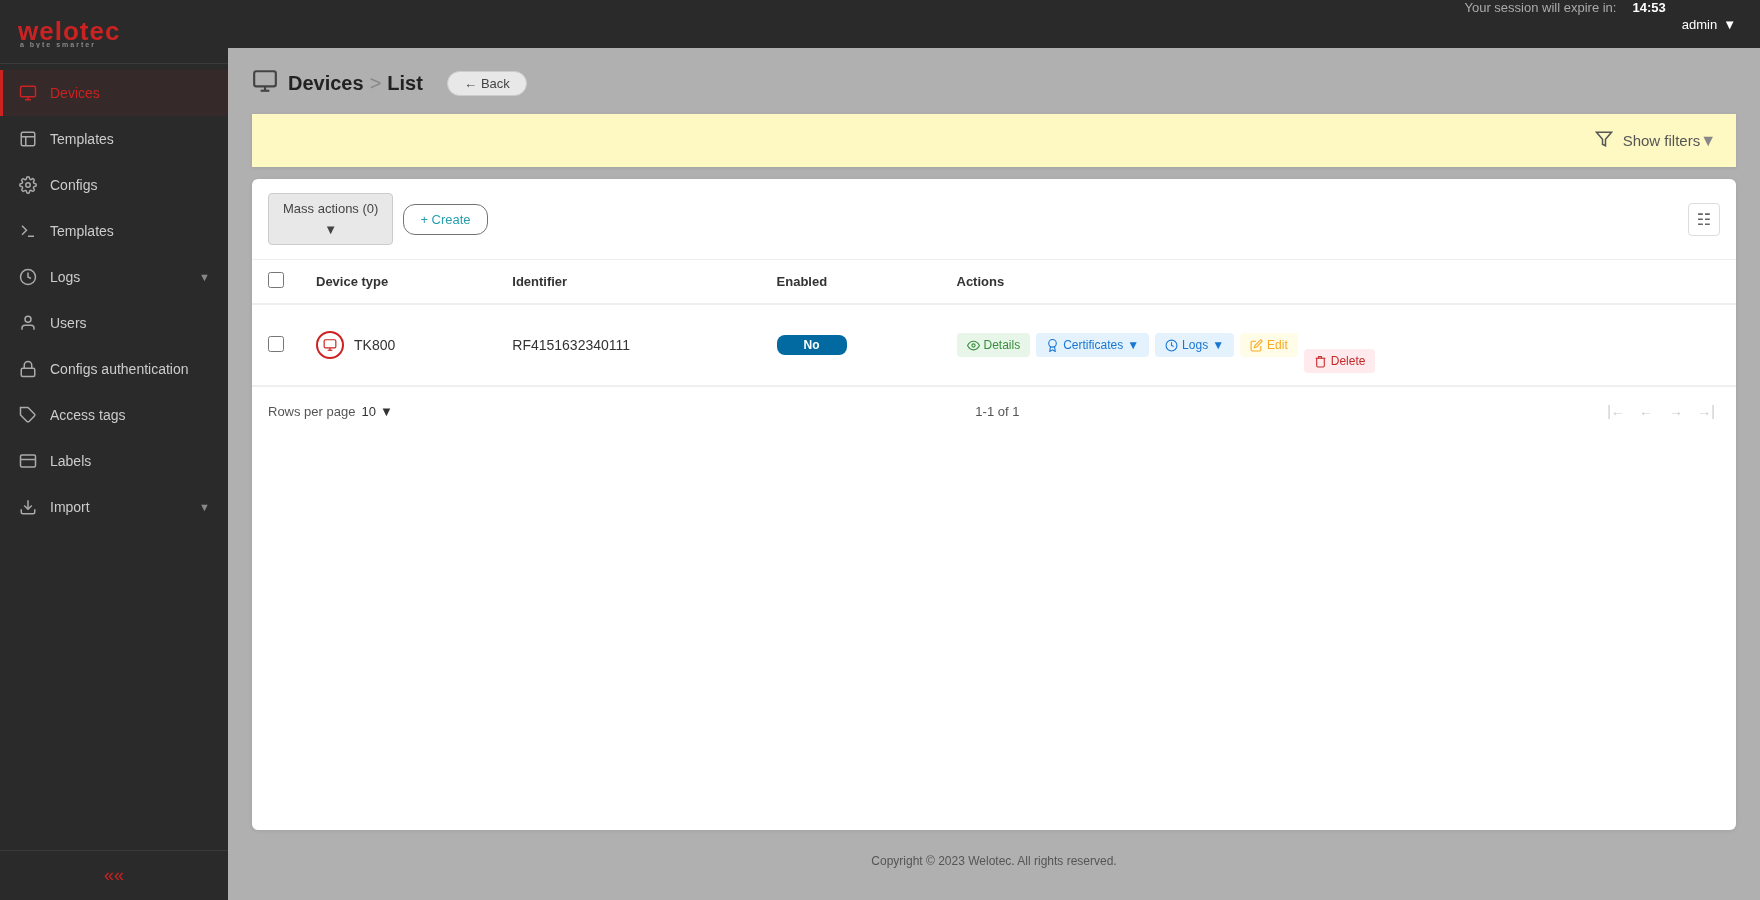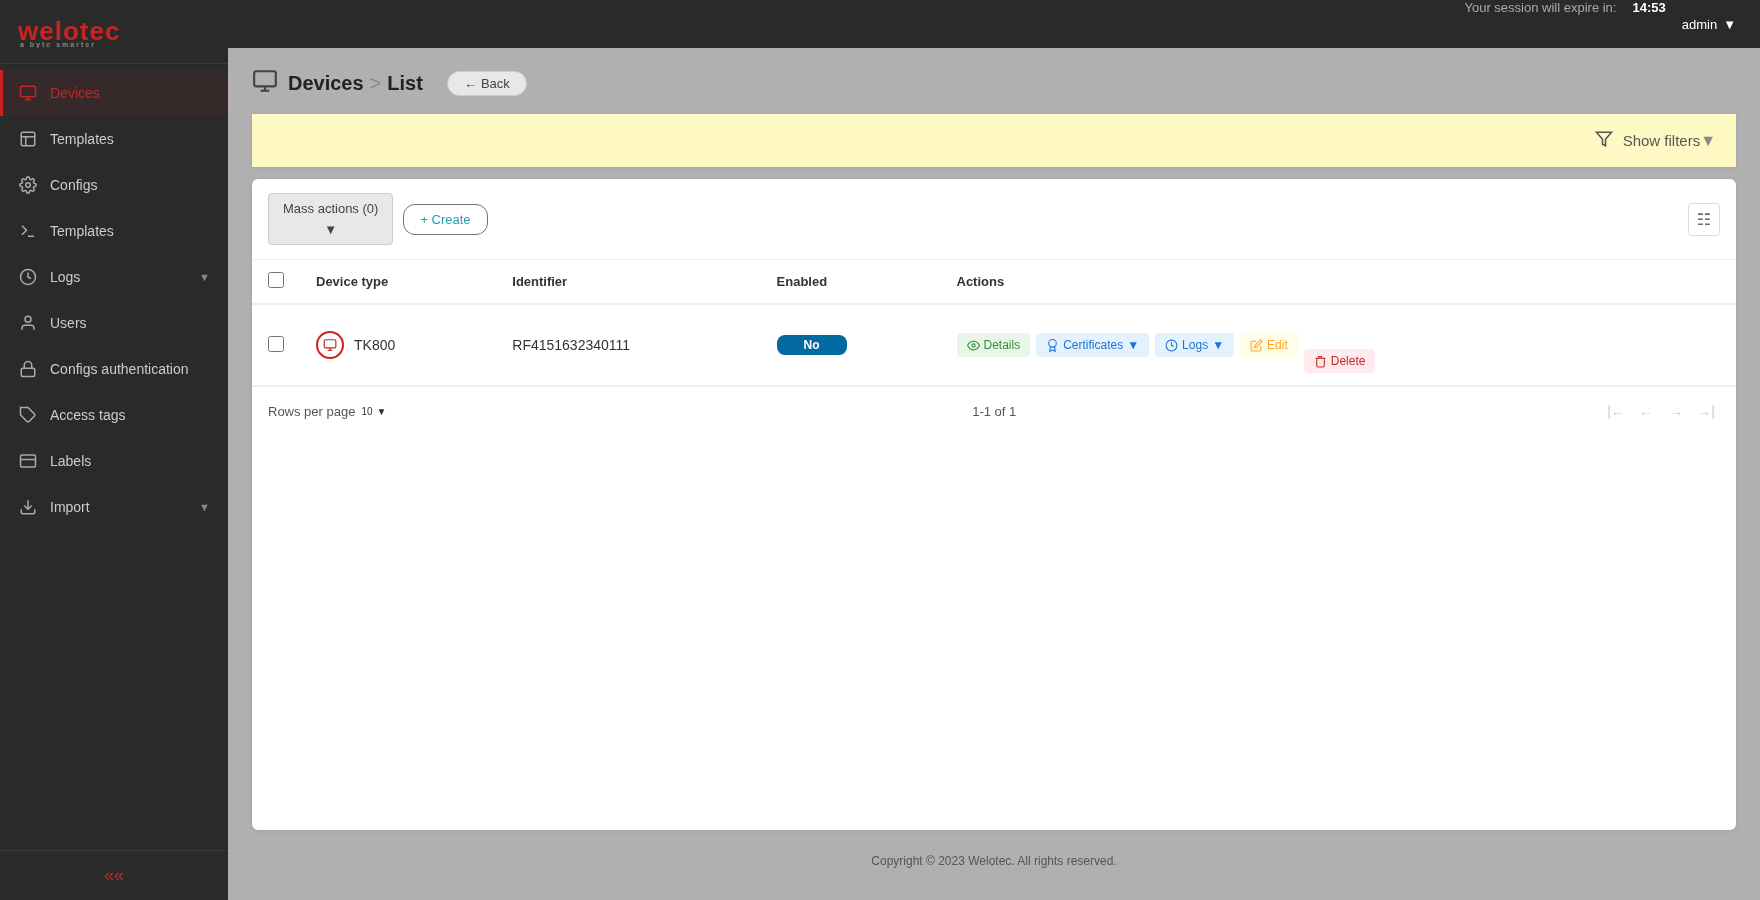--- a/index.html
+++ b/index.html
@@ -311,21 +311,21 @@
       display: flex;
       align-items: center;
       gap: 6px;
       font-size: 13px;
       color: #555;
     }
     .rows-select {
       display: flex;
       align-items: center;
       gap: 4px;
-      font-size: 10px;
+      font-size: 13px;
       color: #333;
       cursor: pointer;
     }
     .page-info {
       font-size: 13px;
       color: #555;
     }
     .page-nav-btns {
       display: flex;
       align-items: center;

